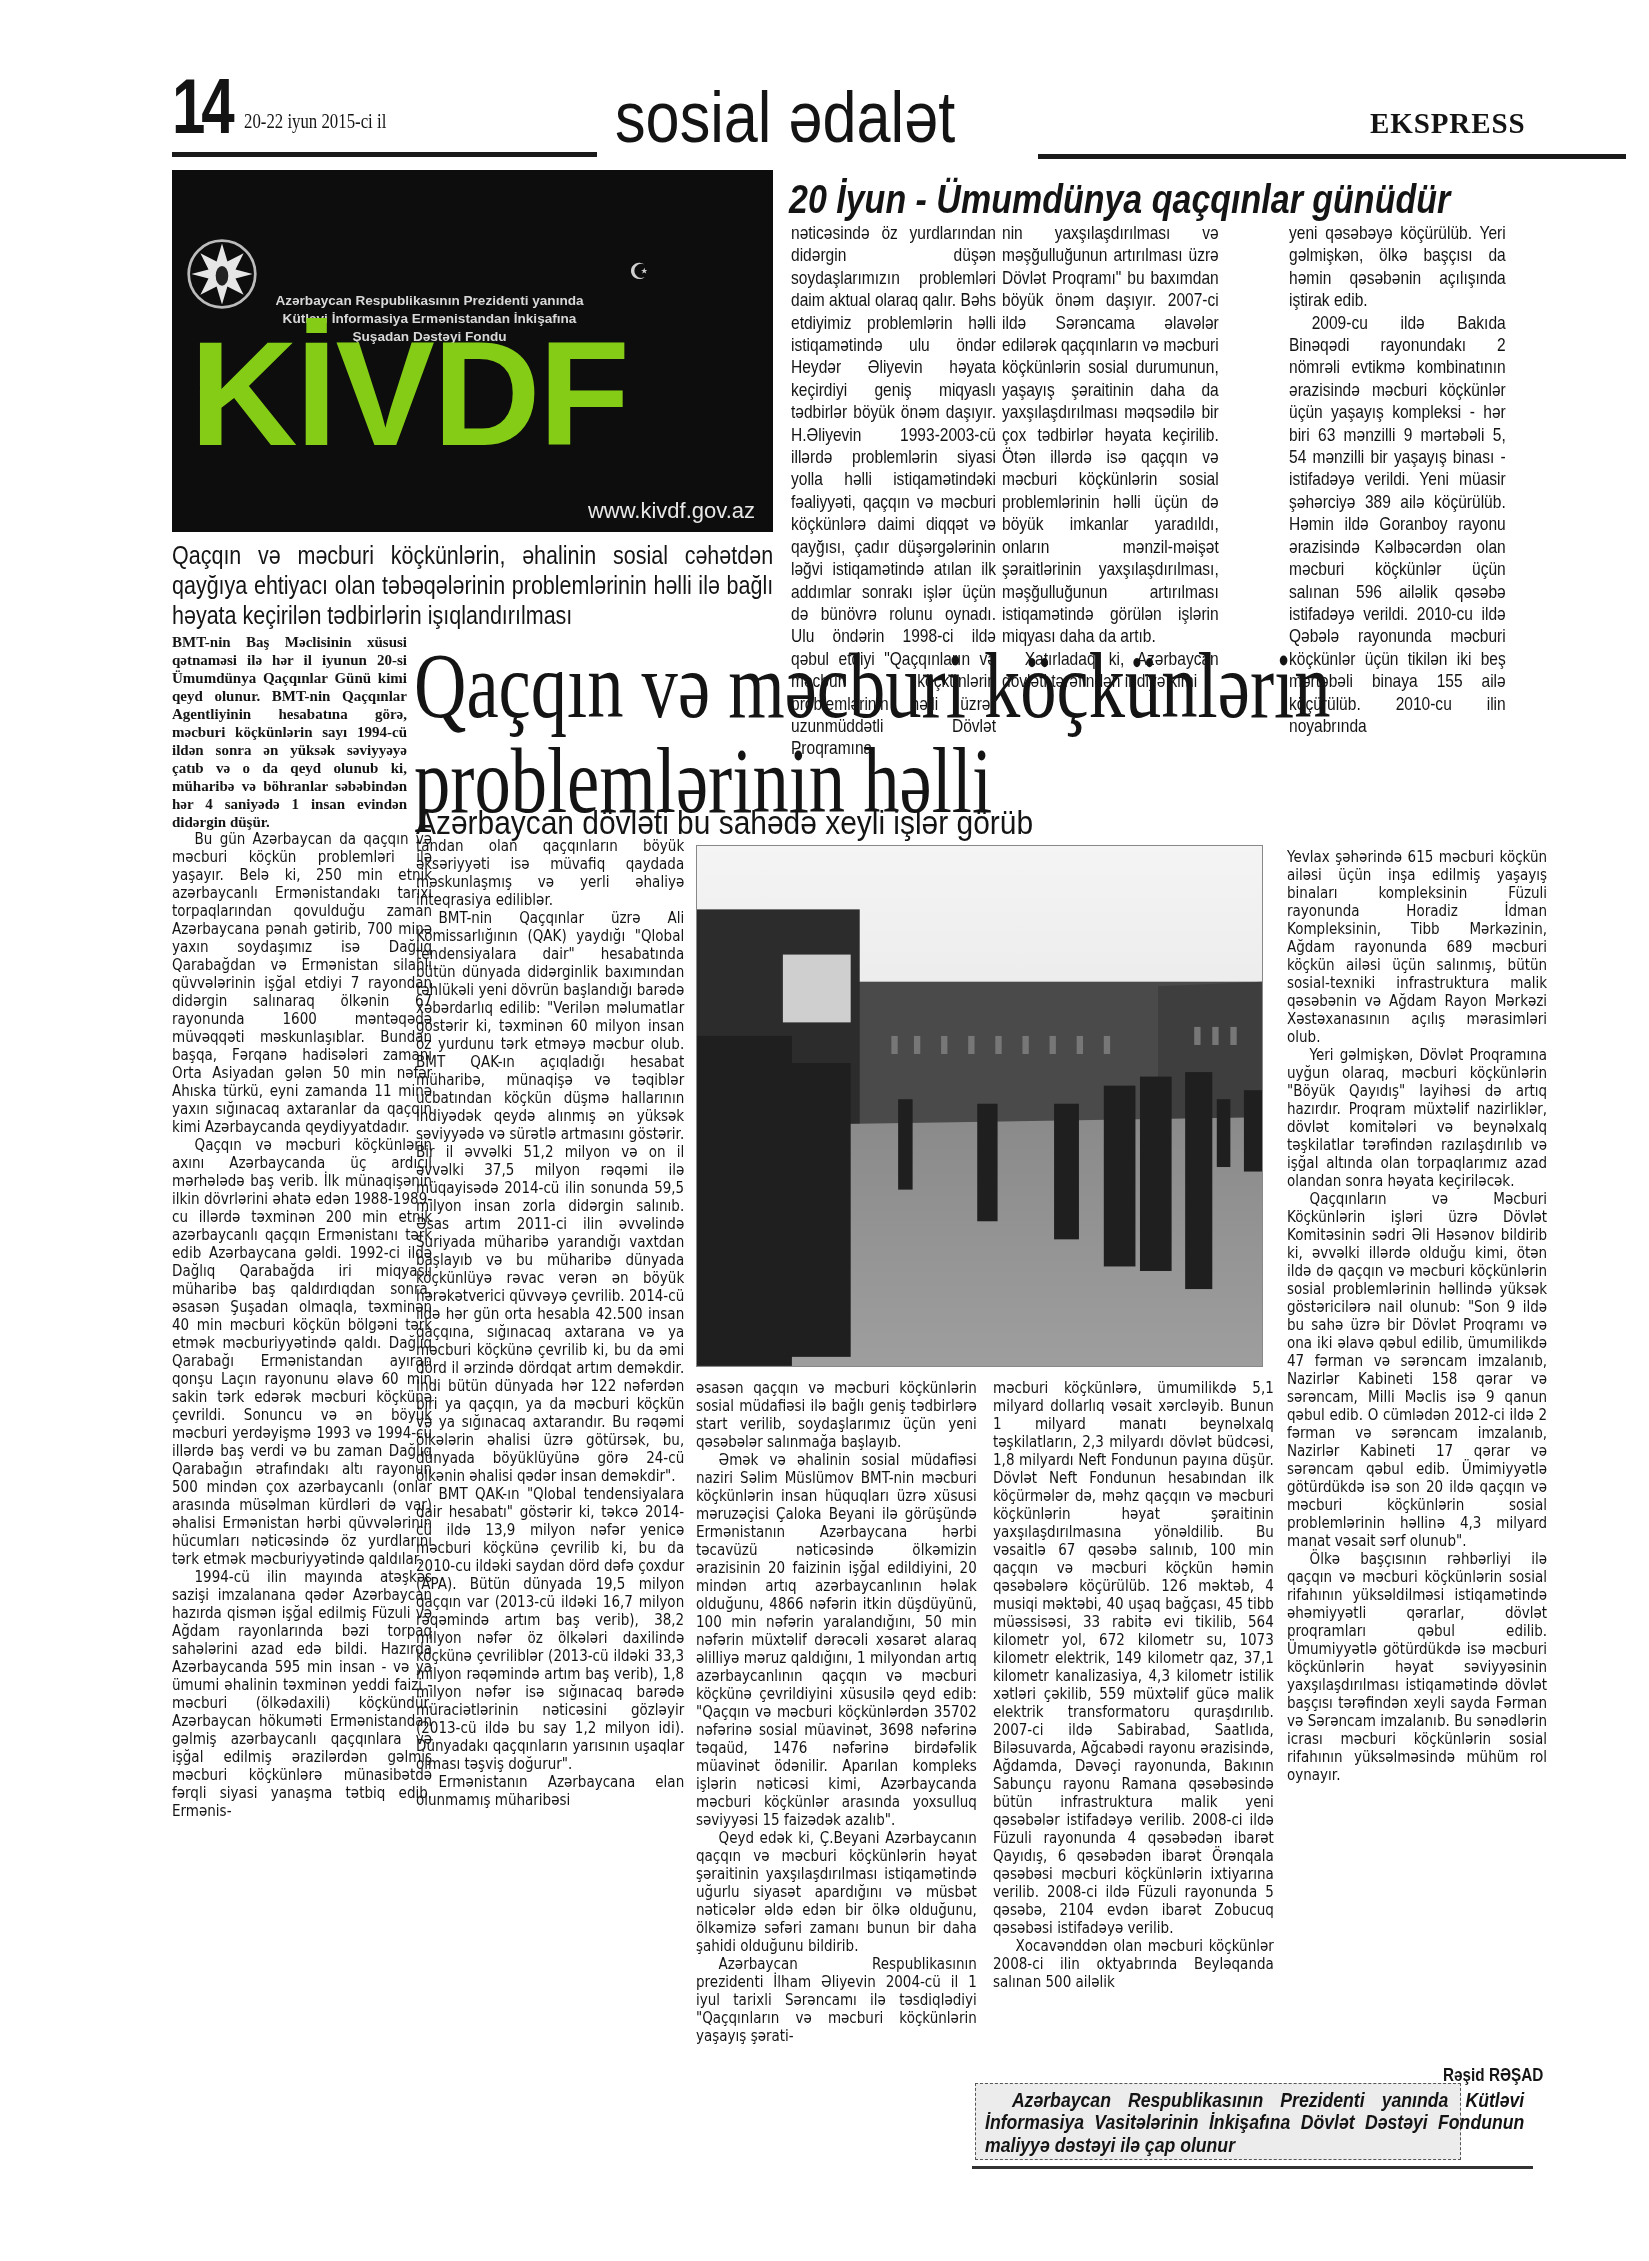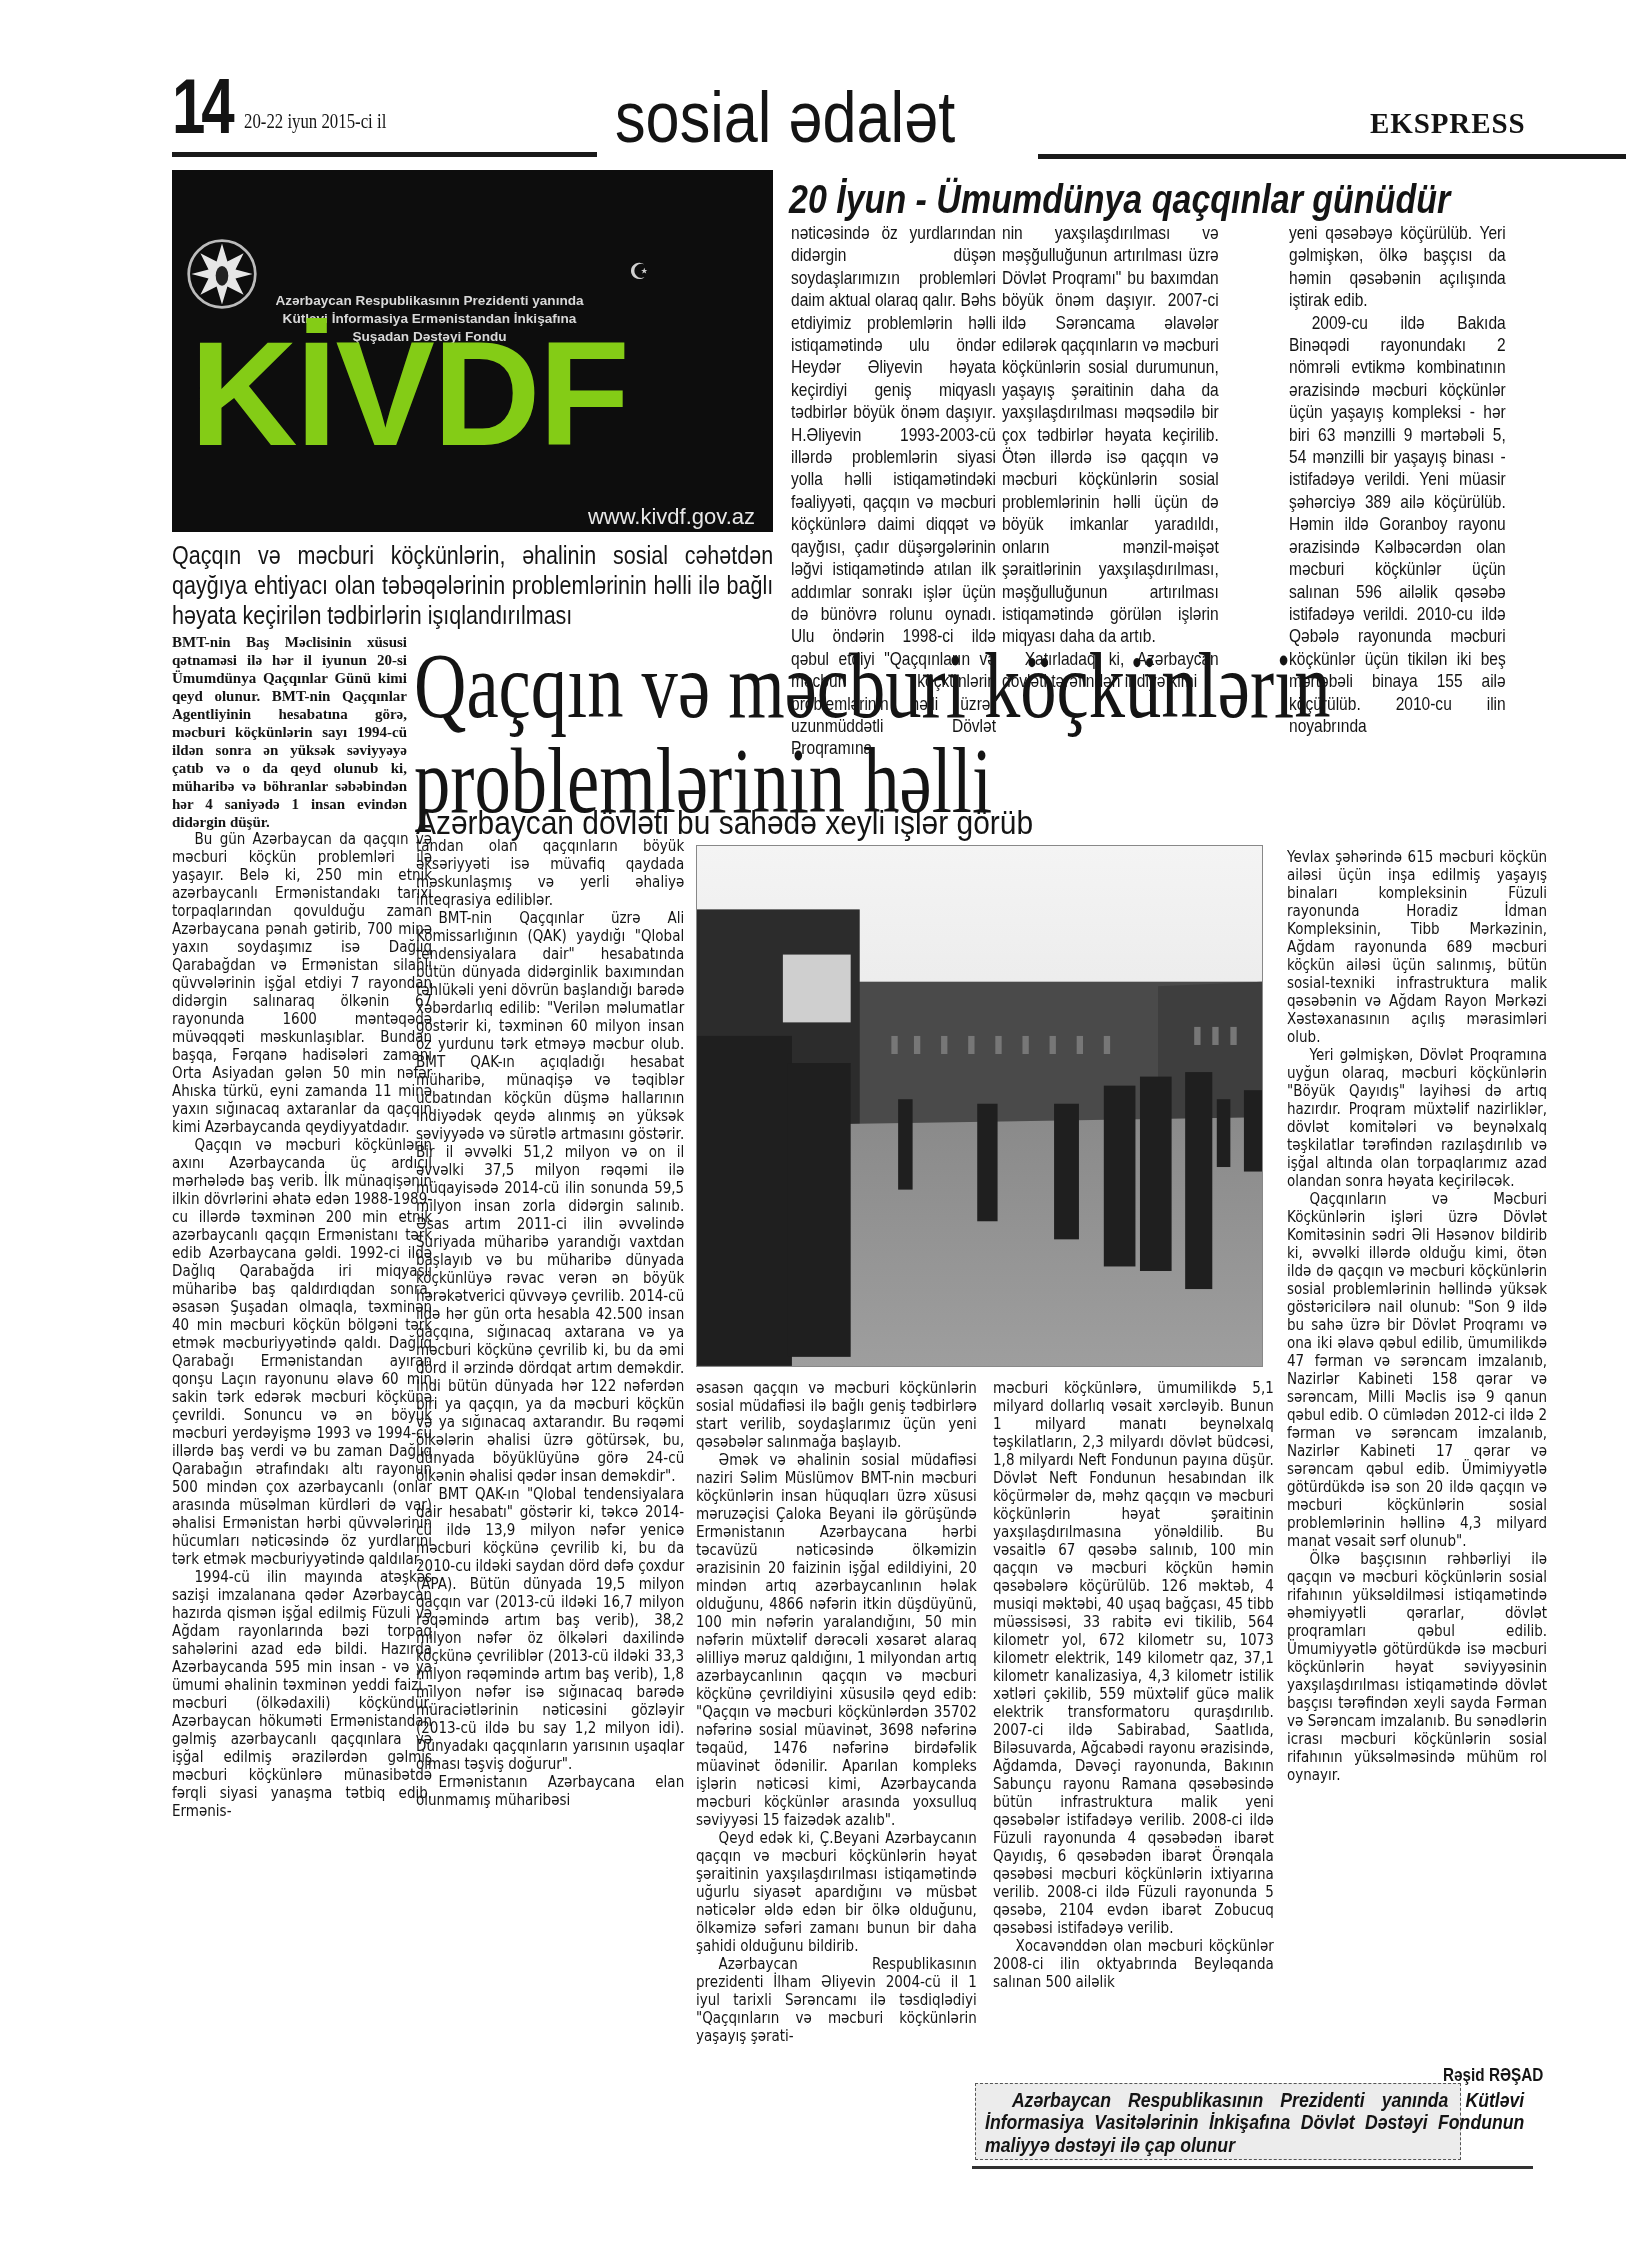--- a/index.html
+++ b/index.html
@@ -14,21 +14,21 @@
   #issue-date { left: 244px; top: 111px; font-size: 21px; line-height: 1; transform: scaleX(0.8); transform-origin: left top; }
   #section-title { left: 615px; top: 81px; font-size: 72px; line-height: 1; transform: scaleX(0.85); transform-origin: left top; }
   #paper-name { left: 1370px; top: 109px; font-size: 29px; font-weight: bold; letter-spacing: 0.9px; line-height: 1; }
 
   
   #ad-block { left: 172px; top: 170px; width: 601px; height: 362px; background: #0d0d0d; color: #f2f2f2; }
   #ad-emblem { left: 13.6px; top: 68px; width: 72px; height: 72px; }
   #ad-org { left: 99px; top: 79px; width: 317px; text-align: center; font-size: 13.6px; font-weight: bold; line-height: 18px; color: #d8d8d8; margin-top: 43px; }
   #ad-moon { left: 457px; top: 88px; font-size: 22.6px; color: #d0d0d0; }
   #ad-logo { left: 18px; top: 149px; font-size: 149px; font-weight: bold; line-height: 1; letter-spacing: -1.8px; color: #84cc16; }
-  #ad-url { right: 18px; bottom: 2px; font-size: 22px; color: #e8e8e8; }
+  #ad-url { right: 18px; bottom: 8px; font-size: 22px; color: #e8e8e8; }
   #ad-caption { left: 172px; top: 540px; width: 601px; font-size: 25px; line-height: 30px; text-align: justify; transform: scaleX(0.86); transform-origin: left top; width: 699px; }
 
   
   #top-headline { left: 789px; top: 179px; font-size: 40px; font-style: italic; font-weight: bold; line-height: 1; transform: scaleX(0.85); transform-origin: left top; }
   .col { position: absolute; font-size: 18.5px; line-height: 22.4px; text-align: justify; hyphens: manual; }
   .col p { margin: 0; text-indent: 0; }
   .col p.ind { text-indent: 27px; }
   .col-narrow { transform: scaleX(0.84); transform-origin: left top; }
 
   #top-col-1 { left: 791px; top: 222px; width: 308px; }

